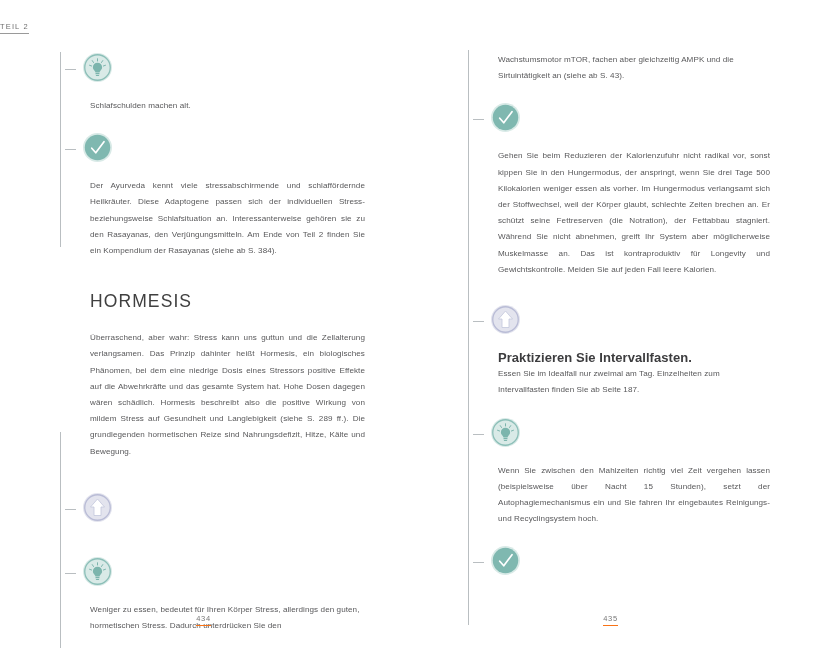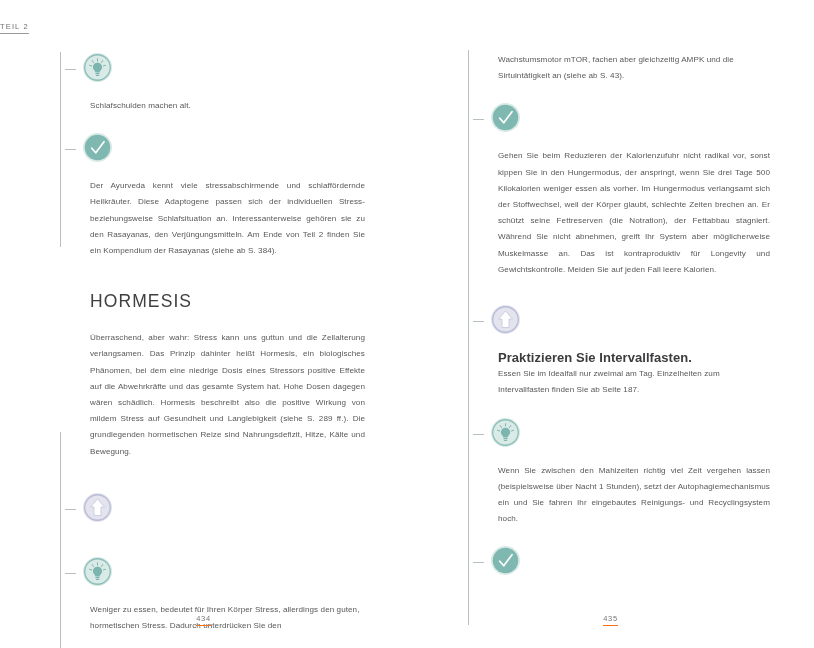--- a/index.html
+++ b/index.html
@@ -331,21 +331,21 @@
                   <line x1="15" y1="26.5" x2="19.2" y2="28"></line>
                   <line x1="47" y1="26.5" x2="42.8" y2="28"></line>
                 </g>
                 <path d="M31 21.5c-5.2 0-9.2 3.9-9.2 8.8 0 3.3 1.8 5.4 3.3 7.1 1.1 1.3 1.8 2.2 1.8 3.6h8.2c0-1.4.7-2.3 1.8-3.6 1.5-1.7 3.3-3.8 3.3-7.1 0-4.9-4-8.8-9.2-8.8z" fill="#7cb5ad"></path>
                 <rect x="26.8" y="42.2" width="8.4" height="2.3" rx="1.1" fill="#7cb5ad"></rect>
                 <rect x="27.6" y="45.8" width="6.8" height="2.2" rx="1.1" fill="#7cb5ad"></rect>
               </svg>
             </div>
           </div>
           <div class="gap-after-icon"></div>
-          <p class="body just">Wenn Sie zwischen den Mahlzeiten richtig viel Zeit vergehen lassen (beispielsweise über Nacht 1 Stunden), setzt der Autophagiemechanismus ein und Sie fahren Ihr eingebautes Reinigungs- und Recyclingsystem hoch.</p>
+          <p class="body just">Wenn Sie zwischen den Mahlzeiten richtig viel Zeit vergehen lassen (beispielsweise über Nacht 15 Stunden), setzt der Autophagiemechanismus ein und Sie fahren Ihr eingebautes Reinigungs- und Recyclingsystem hoch.</p>
         </div>
 
         <div class="gap-md"></div>
 
         <div class="tl-block">
           <div class="tl-icon-row">
             <div class="tick"></div>
             <div class="icon">
               <svg viewBox="0 0 62 62" xmlns="http://www.w3.org/2000/svg">
                 <circle cx="31" cy="31" r="29" fill="#d9eae7"></circle>

